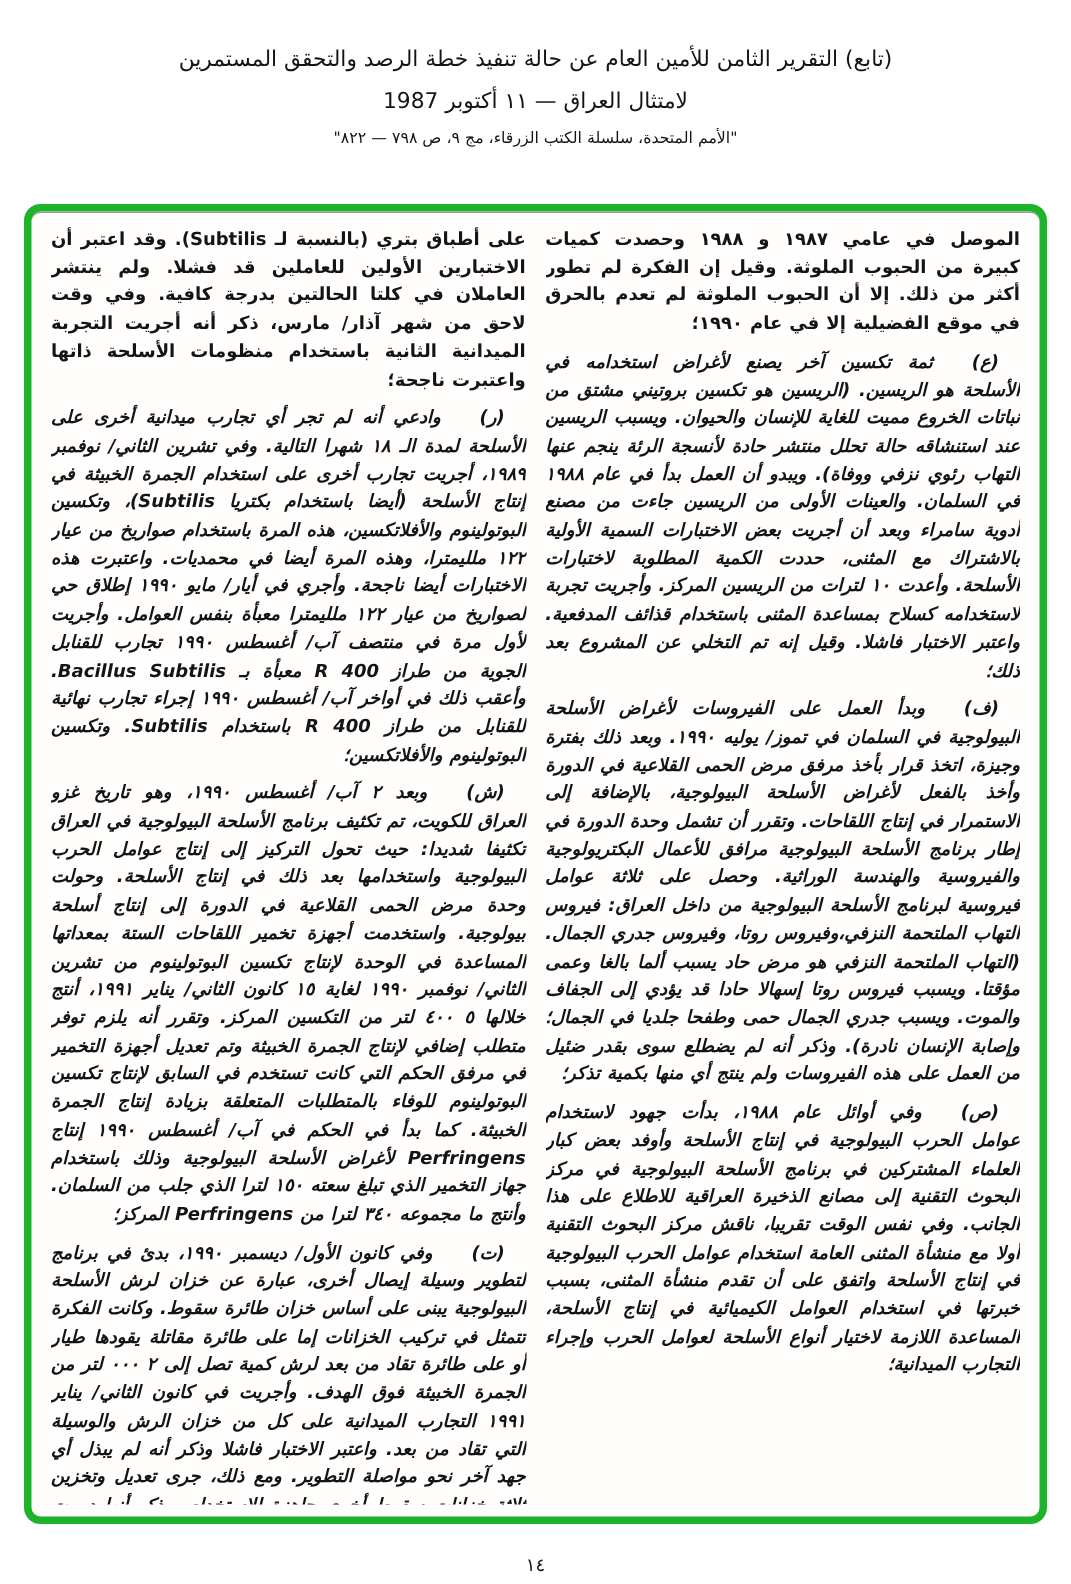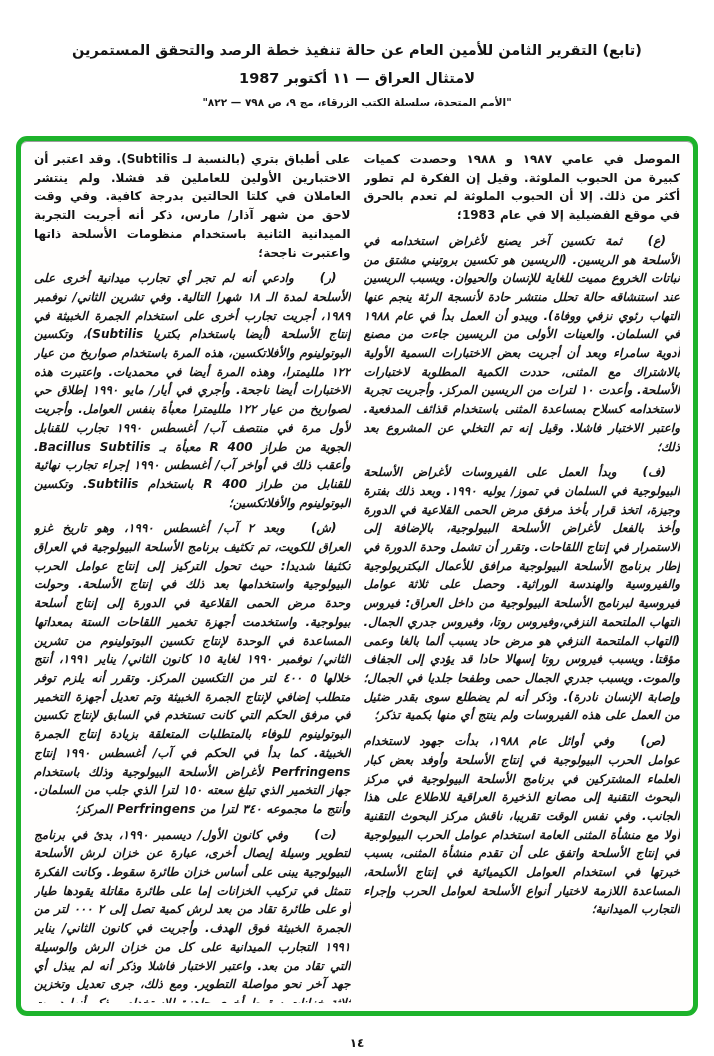--- a/index.html
+++ b/index.html
@@ -10,26 +10,26 @@
   body {
     width: 714px;
     height: 1056px;
     position: relative;
     font-family: "DejaVu Sans", sans-serif;
     color: #141414;
     overflow: hidden;
   }
   .header {
     position: absolute;
-    top: 42px;
+    top: 32px;
     left: 0;
     right: 0;
     text-align: center;
     direction: rtl;
-    font-weight: 700;
+    font-weight: 400;
   }
   .header .h1 {
     font-size: 14.5px;
     margin: 0 0 12px 0;
     letter-spacing: 0;
   }
   .header .h2 {
     font-size: 14.5px;
     margin: 0 0 10px 0;
   }
@@ -79,37 +79,37 @@
     display: inline-block;
     width: 26px;
   }
   .footer {
     position: absolute;
     bottom: 6px;
     left: 0;
     right: 0;
     text-align: center;
     font-size: 12px;
-    font-weight: 700;
+    font-weight: 400;
     direction: rtl;
   }
 </style>
 </head>
 <body>
 
 <div class="header">
   <p class="h1">(تابع) التقرير الثامن للأمين العام عن حالة تنفيذ خطة الرصد والتحقق المستمرين</p>
   <p class="h2">لامتثال العراق — ١١ أكتوبر 1987</p>
   <p class="h3">"الأمم المتحدة، سلسلة الكتب الزرقاء، مج ٩، ص ٧٩٨ — ٨٢٢"</p>
 </div>
 
 <div class="content-frame">
   <div class="cols">
     <div class="col">
-        <p class="para"><span>الموصل في عامي ١٩٨٧ و ١٩٨٨ وحصدت كميات كبيرة من الحبوب الملوثة. وقيل إن الفكرة لم تطور أكثر من ذلك. إلا أن الحبوب الملوثة لم تعدم بالحرق في موقع الفضيلية إلا في عام 1983؛</span></p>
+        <p class="para"><span>الموصل في عامي ١٩٨٧ و ١٩٨٨ وحصدت كميات كبيرة من الحبوب الملوثة. وقيل إن الفكرة لم تطور أكثر من ذلك. إلا أن الحبوب الملوثة لم تعدم بالحرق في موقع الفضيلية إلا في عام ١٩٩٠؛</span></p>
         <p class="para has-marker"><span class="marker">(ع)</span><span class="gap"></span><span>ثمة تكسين آخر يصنع لأغراض استخدامه في الأسلحة هو الريسين. (الريسين هو تكسين بروتيني مشتق من نباتات الخروع مميت للغاية للإنسان والحيوان. ويسبب الريسين عند استنشاقه حالة تحلل منتشر حادة لأنسجة الرئة ينجم عنها التهاب رئوي نزفي ووفاة). ويبدو أن العمل بدأ في عام ١٩٨٨ في السلمان. والعينات الأولى من الريسين جاءت من مصنع أدوية سامراء وبعد أن أجريت بعض الاختبارات السمية الأولية بالاشتراك مع المثنى، حددت الكمية المطلوبة لاختبارات الأسلحة. وأعدت ١٠ لترات من الريسين المركز. وأجريت تجربة لاستخدامه كسلاح بمساعدة المثنى باستخدام قذائف المدفعية. واعتبر الاختبار فاشلا. وقيل إنه تم التخلي عن المشروع بعد ذلك؛</span></p>
         <p class="para has-marker"><span class="marker">(ف)</span><span class="gap"></span><span>وبدأ العمل على الفيروسات لأغراض الأسلحة البيولوجية في السلمان في تموز/ يوليه ١٩٩٠. وبعد ذلك بفترة وجيزة، اتخذ قرار بأخذ مرفق مرض الحمى القلاعية في الدورة وأخذ بالفعل لأغراض الأسلحة البيولوجية، بالإضافة إلى الاستمرار في إنتاج اللقاحات. وتقرر أن تشمل وحدة الدورة في إطار برنامج الأسلحة البيولوجية مرافق للأعمال البكتريولوجية والفيروسية والهندسة الوراثية. وحصل على ثلاثة عوامل فيروسية لبرنامج الأسلحة البيولوجية من داخل العراق: فيروس التهاب الملتحمة النزفي،وفيروس روتا، وفيروس جدري الجمال. (التهاب الملتحمة النزفي هو مرض حاد يسبب ألما بالغا وعمى مؤقتا. ويسبب فيروس روتا إسهالا حادا قد يؤدي إلى الجفاف والموت. ويسبب جدري الجمال حمى وطفحا جلديا في الجمال؛ وإصابة الإنسان نادرة). وذكر أنه لم يضطلع سوى بقدر ضئيل من العمل على هذه الفيروسات ولم ينتج أي منها بكمية تذكر؛</span></p>
         <p class="para has-marker"><span class="marker">(ص)</span><span class="gap"></span><span>وفي أوائل عام ١٩٨٨، بدأت جهود لاستخدام عوامل الحرب البيولوجية في إنتاج الأسلحة وأوفد بعض كبار العلماء المشتركين في برنامج الأسلحة البيولوجية في مركز البحوث التقنية إلى مصانع الذخيرة العراقية للاطلاع على هذا الجانب. وفي نفس الوقت تقريبا، ناقش مركز البحوث التقنية أولا مع منشأة المثنى العامة استخدام عوامل الحرب البيولوجية في إنتاج الأسلحة واتفق على أن تقدم منشأة المثنى، بسبب خبرتها في استخدام العوامل الكيميائية في إنتاج الأسلحة، المساعدة اللازمة لاختيار أنواع الأسلحة لعوامل الحرب وإجراء التجارب الميدانية؛</span></p>
       </div>
     <div class="col">
         <p class="para"><span>على أطباق بتري (بالنسبة لـ Subtilis). وقد اعتبر أن الاختبارين الأولين للعاملين قد فشلا. ولم ينتشر العاملان في كلتا الحالتين بدرجة كافية. وفي وقت لاحق من شهر آذار/ مارس، ذكر أنه أجريت التجربة الميدانية الثانية باستخدام منظومات الأسلحة ذاتها واعتبرت ناجحة؛</span></p>
         <p class="para has-marker"><span class="marker">(ر)</span><span class="gap"></span><span>وادعي أنه لم تجر أي تجارب ميدانية أخرى على الأسلحة لمدة الـ ١٨ شهرا التالية. وفي تشرين الثاني/ نوفمبر ١٩٨٩، أجريت تجارب أخرى على استخدام الجمرة الخبيثة في إنتاج الأسلحة (أيضا باستخدام بكتريا Subtilis)، وتكسين البوتولينوم والأفلاتكسين، هذه المرة باستخدام صواريخ من عيار ١٢٢ ملليمترا، وهذه المرة أيضا في محمديات. واعتبرت هذه الاختبارات أيضا ناجحة. وأجري في أيار/ مايو ١٩٩٠ إطلاق حي لصواريخ من عيار ١٢٢ ملليمترا معبأة بنفس العوامل. وأجريت لأول مرة في منتصف آب/ أغسطس ١٩٩٠ تجارب للقنابل الجوية من طراز R 400 معبأة بـ Bacillus Subtilis. وأعقب ذلك في أواخر آب/ أغسطس ١٩٩٠ إجراء تجارب نهائية للقنابل من طراز R 400 باستخدام Subtilis. وتكسين البوتولينوم والأفلاتكسين؛</span></p>
         <p class="para has-marker"><span class="marker">(ش)</span><span class="gap"></span><span>وبعد ٢ آب/ أغسطس ١٩٩٠، وهو تاريخ غزو العراق للكويت، تم تكثيف برنامج الأسلحة البيولوجية في العراق تكثيفا شديدا: حيث تحول التركيز إلى إنتاج عوامل الحرب البيولوجية واستخدامها بعد ذلك في إنتاج الأسلحة. وحولت وحدة مرض الحمى القلاعية في الدورة إلى إنتاج أسلحة بيولوجية. واستخدمت أجهزة تخمير اللقاحات الستة بمعداتها المساعدة في الوحدة لإنتاج تكسين البوتولينوم من تشرين الثاني/ نوفمبر ١٩٩٠ لغاية ١٥ كانون الثاني/ يناير ١٩٩١، أنتج خلالها ٥ ٤٠٠ لتر من التكسين المركز. وتقرر أنه يلزم توفر متطلب إضافي لإنتاج الجمرة الخبيثة وتم تعديل أجهزة التخمير في مرفق الحكم التي كانت تستخدم في السابق لإنتاج تكسين البوتولينوم للوفاء بالمتطلبات المتعلقة بزيادة إنتاج الجمرة الخبيثة. كما بدأ في الحكم في آب/ أغسطس ١٩٩٠ إنتاج Perfringens لأغراض الأسلحة البيولوجية وذلك باستخدام جهاز التخمير الذي تبلغ سعته ١٥٠ لترا الذي جلب من السلمان. وأنتج ما مجموعه ٣٤٠ لترا من Perfringens المركز؛</span></p>
         <p class="para has-marker"><span class="marker">(ت)</span><span class="gap"></span><span>وفي كانون الأول/ ديسمبر ١٩٩٠، بدئ في برنامج لتطوير وسيلة إيصال أخرى، عبارة عن خزان لرش الأسلحة البيولوجية يبنى على أساس خزان طائرة سقوط. وكانت الفكرة تتمثل في تركيب الخزانات إما على طائرة مقاتلة يقودها طيار أو على طائرة تقاد من بعد لرش كمية تصل إلى ٢ ٠٠٠ لتر من الجمرة الخبيثة فوق الهدف. وأجريت في كانون الثاني/ يناير ١٩٩١ التجارب الميدانية على كل من خزان الرش والوسيلة التي تقاد من بعد. واعتبر الاختبار فاشلا وذكر أنه لم يبذل أي جهد آخر نحو مواصلة التطوير. ومع ذلك، جرى تعديل وتخزين ثلاثة خزانات سقوط أخرى جاهزة للاستخدام. وذكر أنها دمرت في تموز/ يوليه ١٩٩١. وادعي بأن الطراز الأولي من خزان الرش الذي استخدم في التجارب قد دمر بالقصف الجوي أثناء حرب الخليج؛</span></p>
       </div>

